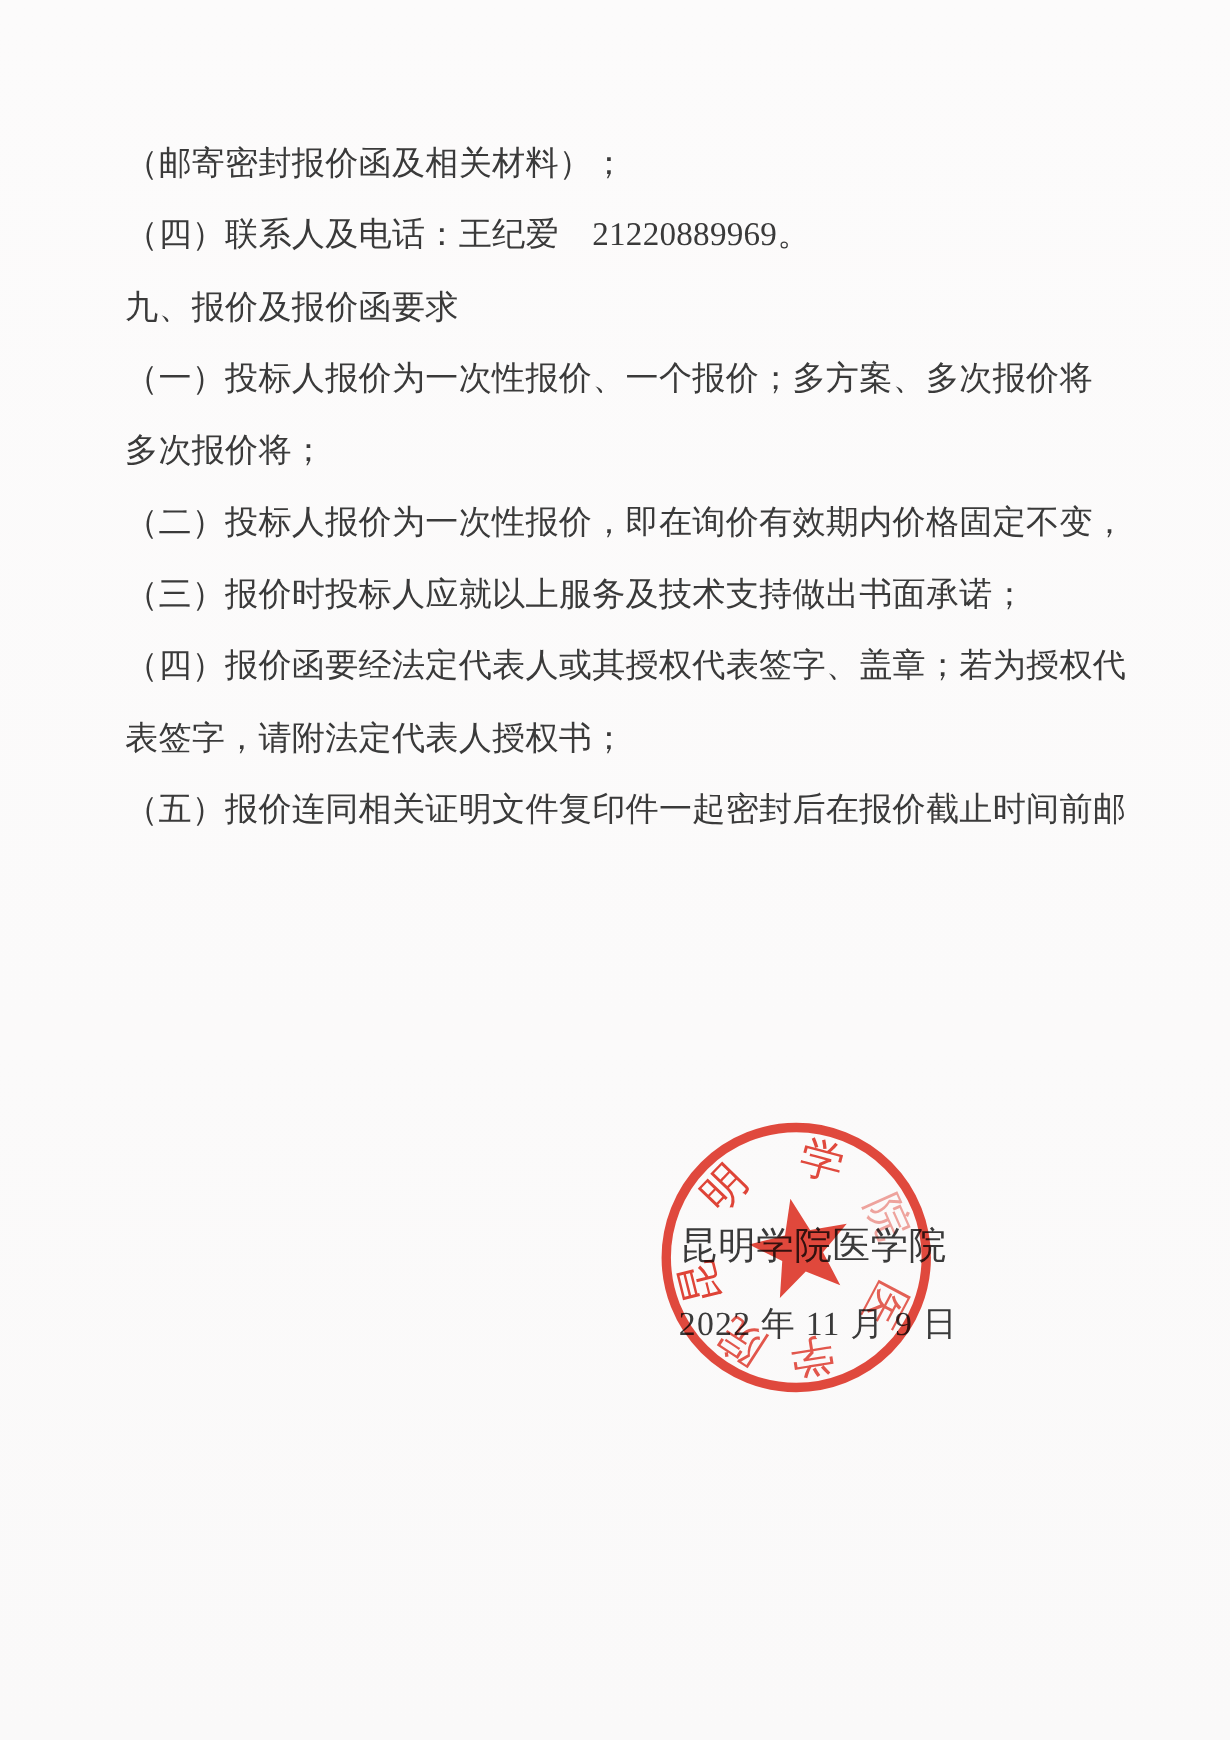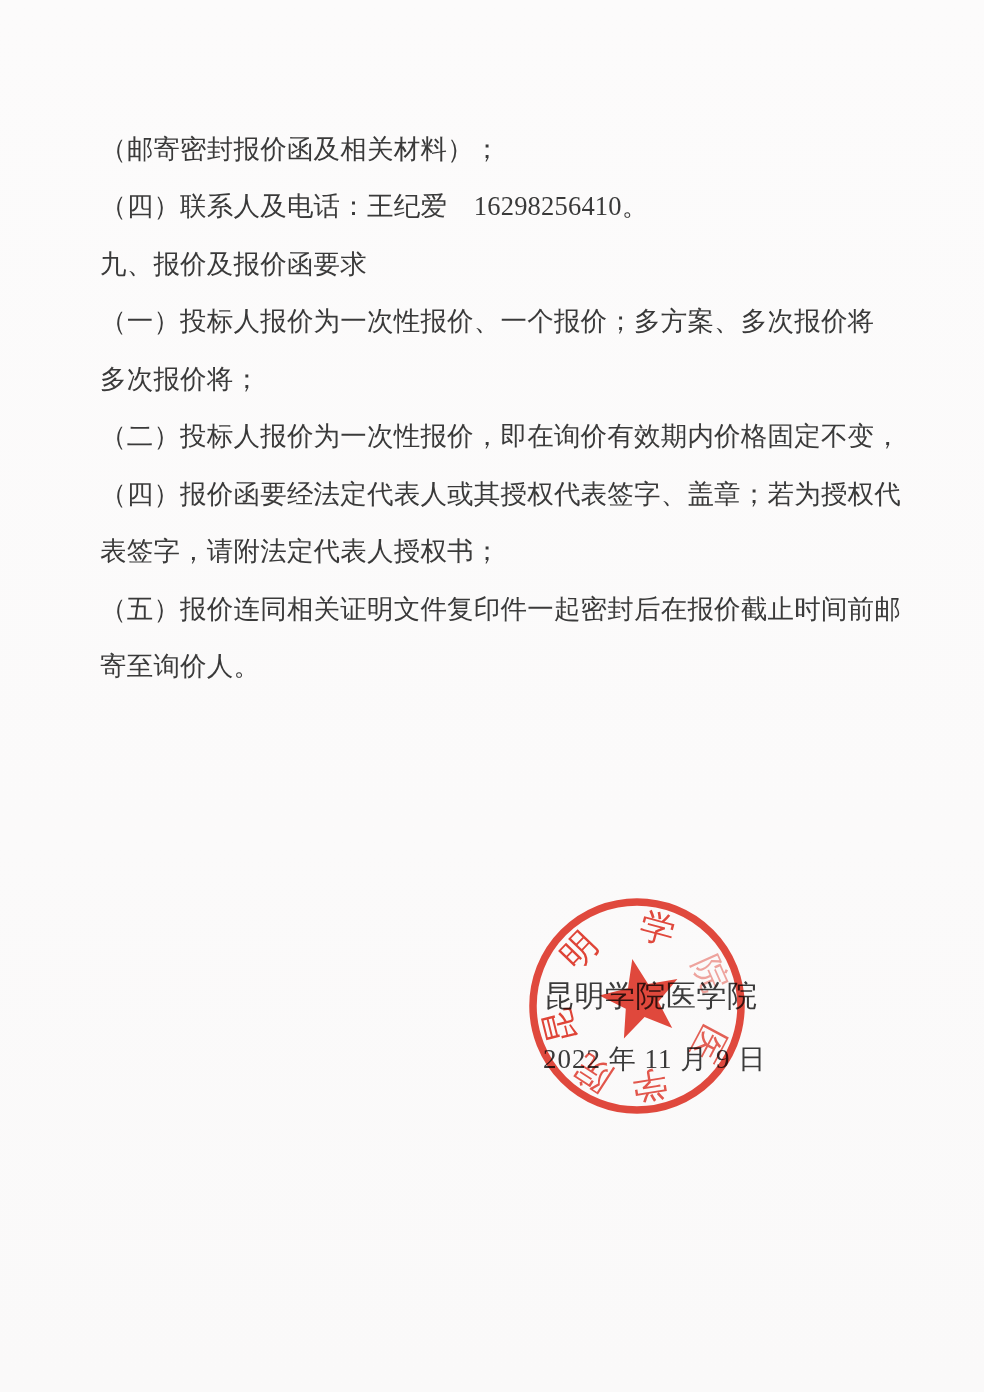--- a/index.html
+++ b/index.html
@@ -9,21 +9,21 @@
     font-family: "Liberation Serif", "DejaVu Serif", serif;
     overflow: hidden;
     position: relative;
   }
   .page {
     position: absolute; inset: 0;
     background: linear-gradient(180deg, #fcfbfb 0%, #fbfafa 60%, #faf9f9 100%);
   }
   .doc-lines {
     position: absolute;
-    left: 100px; top: 120px; right: 80px;
+    left: 100px; top: 101px; right: 80px;
   }
   .doc-line {
     height: 57.5px;
     display: flex;
     align-items: center;
     font-size: 26.5px;
     color: #3a3a3a;
     letter-spacing: 0.2px;
     white-space: pre;
   }
@@ -55,29 +55,29 @@
     font-weight: 400;
   }
 </style>
 </head>
 <body>
 
 <div class="page">
 
   <div class="doc-lines">
     <div class="doc-line">（邮寄密封报价函及相关材料）；</div>
-    <div class="doc-line">（四）联系人及电话：王纪爱　16298256410。</div>
+    <div class="doc-line">（四）联系人及电话：王纪爱　21220889969。</div>
     <div class="doc-line">九、报价及报价函要求</div>
     <div class="doc-line">（一）投标人报价为一次性报价、一个报价；多方案、多次报价将</div>
     <div class="doc-line">多次报价将；</div>
     <div class="doc-line">（二）投标人报价为一次性报价，即在询价有效期内价格固定不变，</div>
+    <div class="doc-line">（三）报价时投标人应就以上服务及技术支持做出书面承诺；</div>
     <div class="doc-line">（四）报价函要经法定代表人或其授权代表签字、盖章；若为授权代</div>
     <div class="doc-line">表签字，请附法定代表人授权书；</div>
     <div class="doc-line">（五）报价连同相关证明文件复印件一起密封后在报价截止时间前邮</div>
-    <div class="doc-line">寄至询价人。</div>
   </div>
 
   <div class="sig-org">昆明学院医学院</div>
   <div class="sig-date">2022 年 11 月 9 日</div>
 
   <svg class="seal-svg" viewBox="0 0 240 240" aria-hidden="true">
     <circle cx="120" cy="120" r="104" fill="none" stroke-width="7.5" opacity="0.92" stroke="#e23b2e"></circle>
 
     <polygon points="115.3,72.9 131.1,98 160.4,93 141.4,115.8 155.2,142.1 127.6,131.1 106.9,152.4 108.8,122.8 82.2,109.6 111,102.3" opacity="0.93" fill="#e23b2e"></polygon>
 

